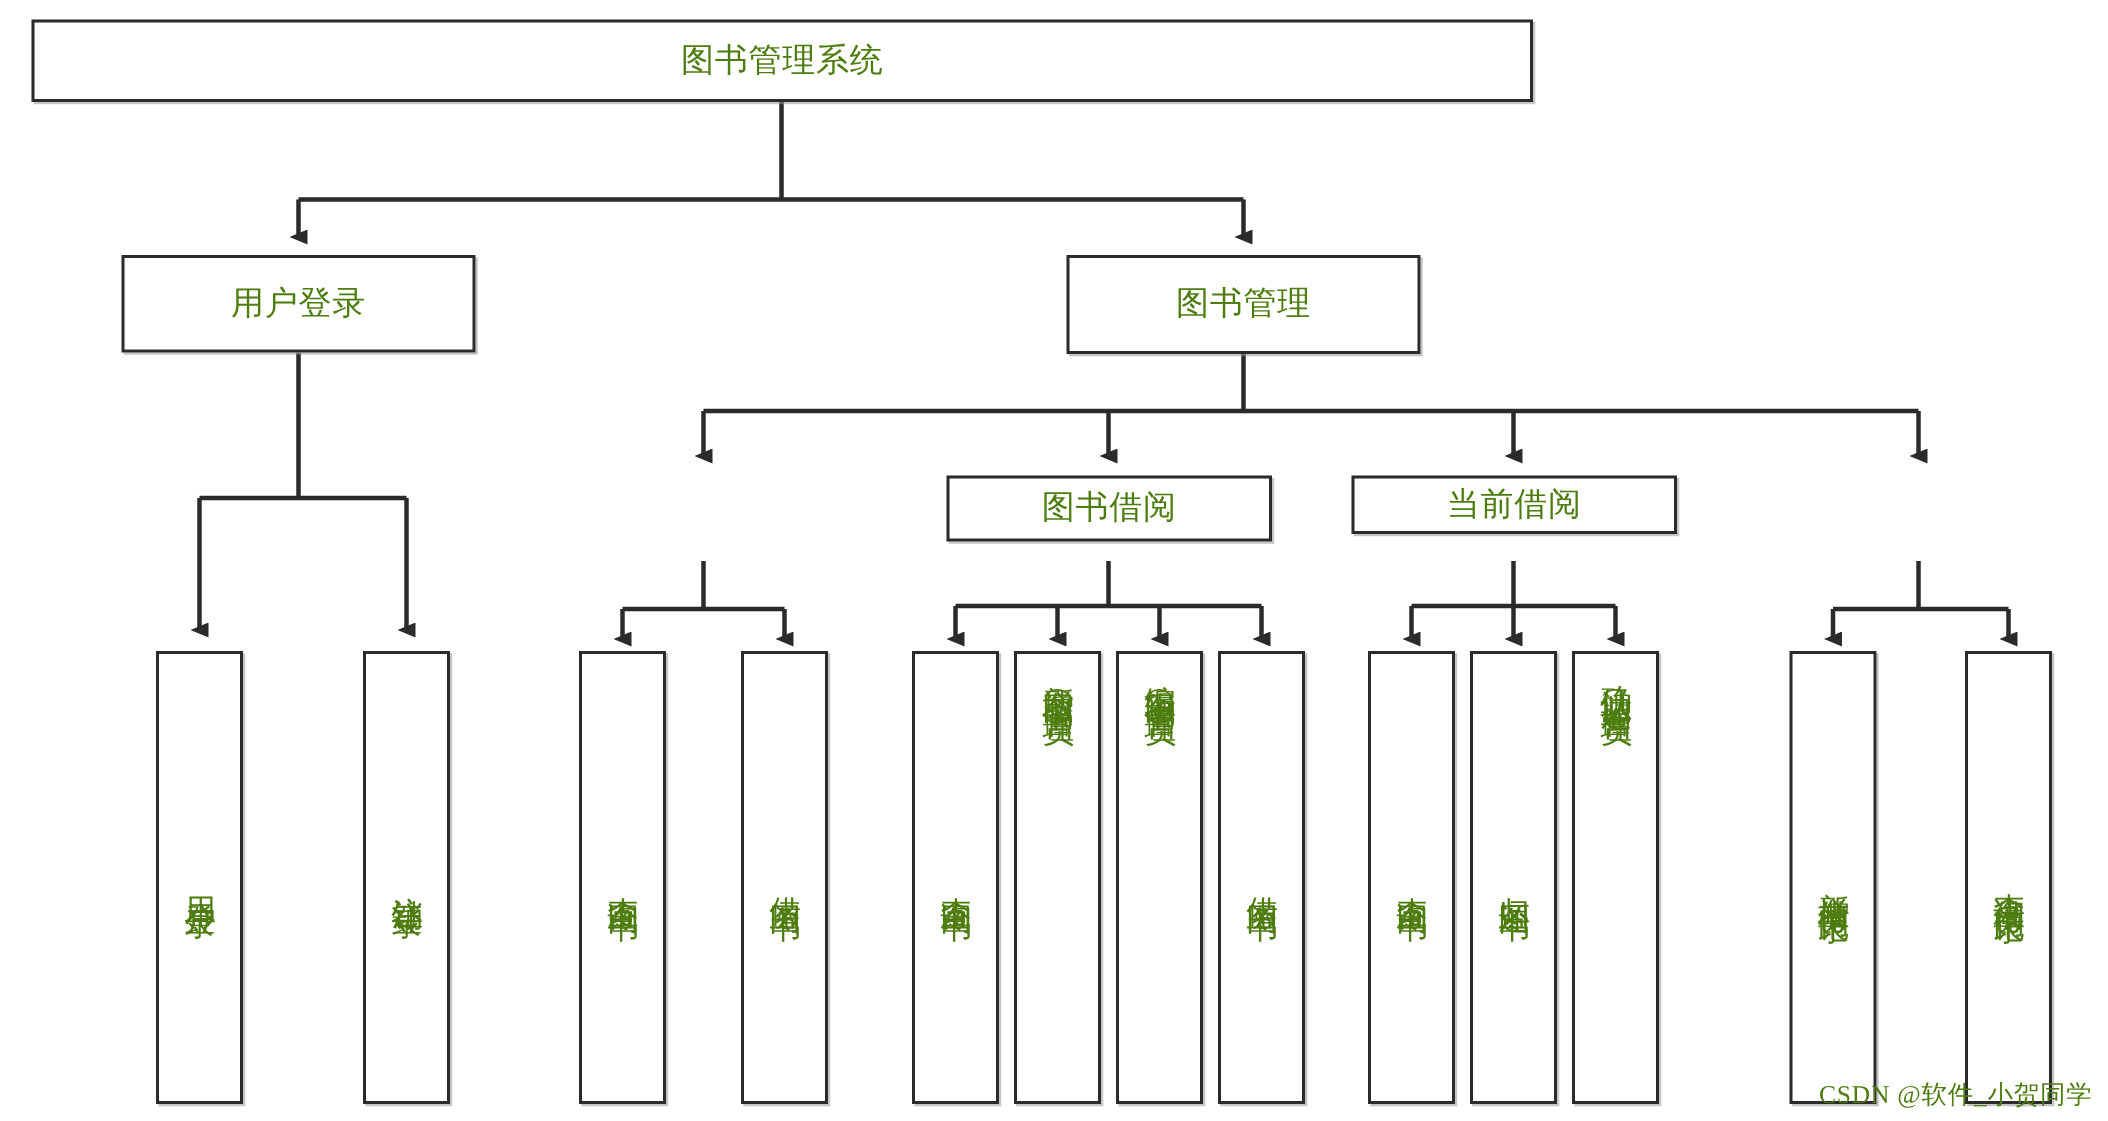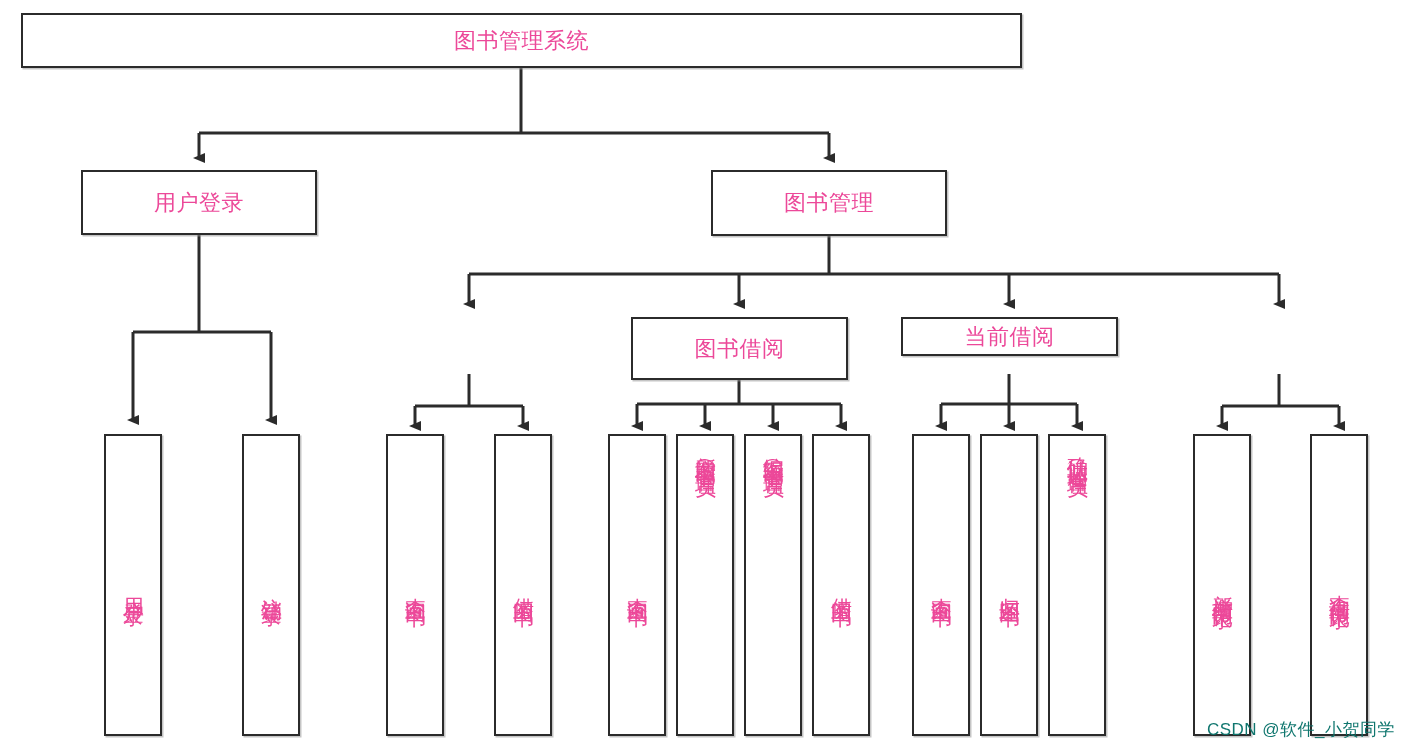--- a/index.html
+++ b/index.html
@@ -29,21 +29,21 @@
     position: absolute;
     box-sizing: border-box;
     background: #ffffff;
     border: 2px solid #2b2b2b;
     display: flex;
     align-items: center;
     justify-content: center;
     box-shadow: 1.5px 1.5px 0 rgba(150,150,150,0.55);
   }
   .node .label {
-    color: #ec4899;
+    color: #4d7c0f;
     text-align: left;
     line-height: 1.18;
     letter-spacing: 0.5px;
     white-space: pre-line;
   }
   .node.horizontal .label {
     writing-mode: horizontal-tb;
     font-size: 22px;
   }
   .node.vertical {
@@ -59,24 +59,24 @@
     line-height: 1;
   }
   .node.leaf-tall.vertical {
     align-items: center;
   }
   .watermark {
     position: absolute;
     right: 10px;
     bottom: 6px;
     font-size: 17px;
-    color: #0f766e;
+    color: #4d7c0f;
     letter-spacing: 0.5px;
     white-space: nowrap;
-    font-family: Liberation Sans, sans-serif;
+    font-family: Liberation Serif, serif;
     margin-left: 21px;
   }
 </style>
 </head>
 <body>
 
 <div id="canvas">
 
   <svg class="wires" viewBox="0 0 1405 747">
     <defs>
@@ -132,21 +132,21 @@
     <span class="label">图书管理系统</span>
   </div>
 
   <div class="node horizontal" style="left:81px; top:170px; width:236px; height:65px;">
     <span class="label">用户登录</span>
   </div>
   <div class="node horizontal" style="left:711px; top:170px; width:236px; height:66px;">
     <span class="label">图书管理</span>
   </div>
 
-  <div class="node horizontal" style="left:631px; top:317px; width:217px; height:63px;">
+  <div class="node horizontal" style="left:631px; top:317px; width:217px; height:44px;">
     <span class="label">图书借阅</span>
   </div>
   <div class="node horizontal" style="left:901px; top:317px; width:217px; height:39px;">
     <span class="label">当前借阅</span>
   </div>
 
   <div class="node vertical leaf-tall" style="left:104px; top:434px; width:58px; height:302px;">
     <span class="label">用户登录</span>
   </div>
   <div class="node vertical leaf-tall" style="left:242px; top:434px; width:58px; height:302px;">

